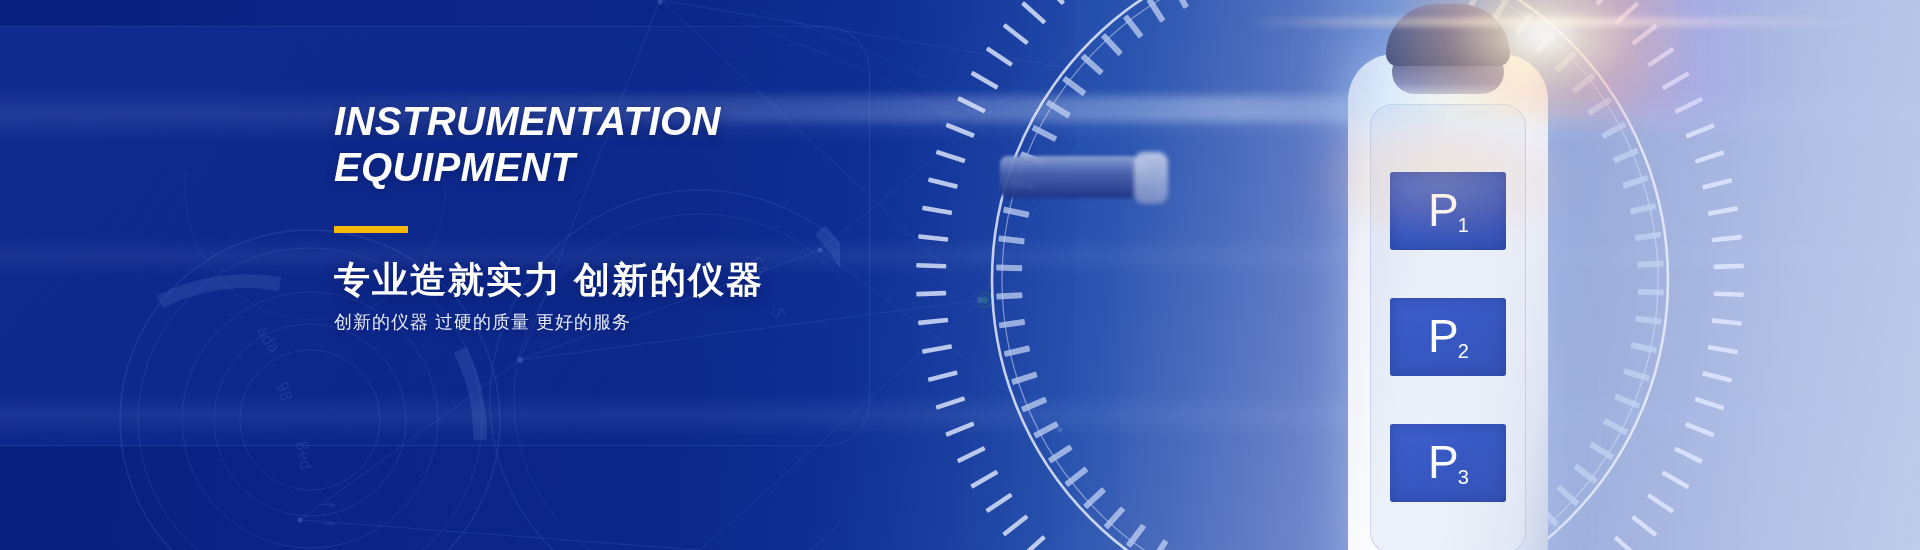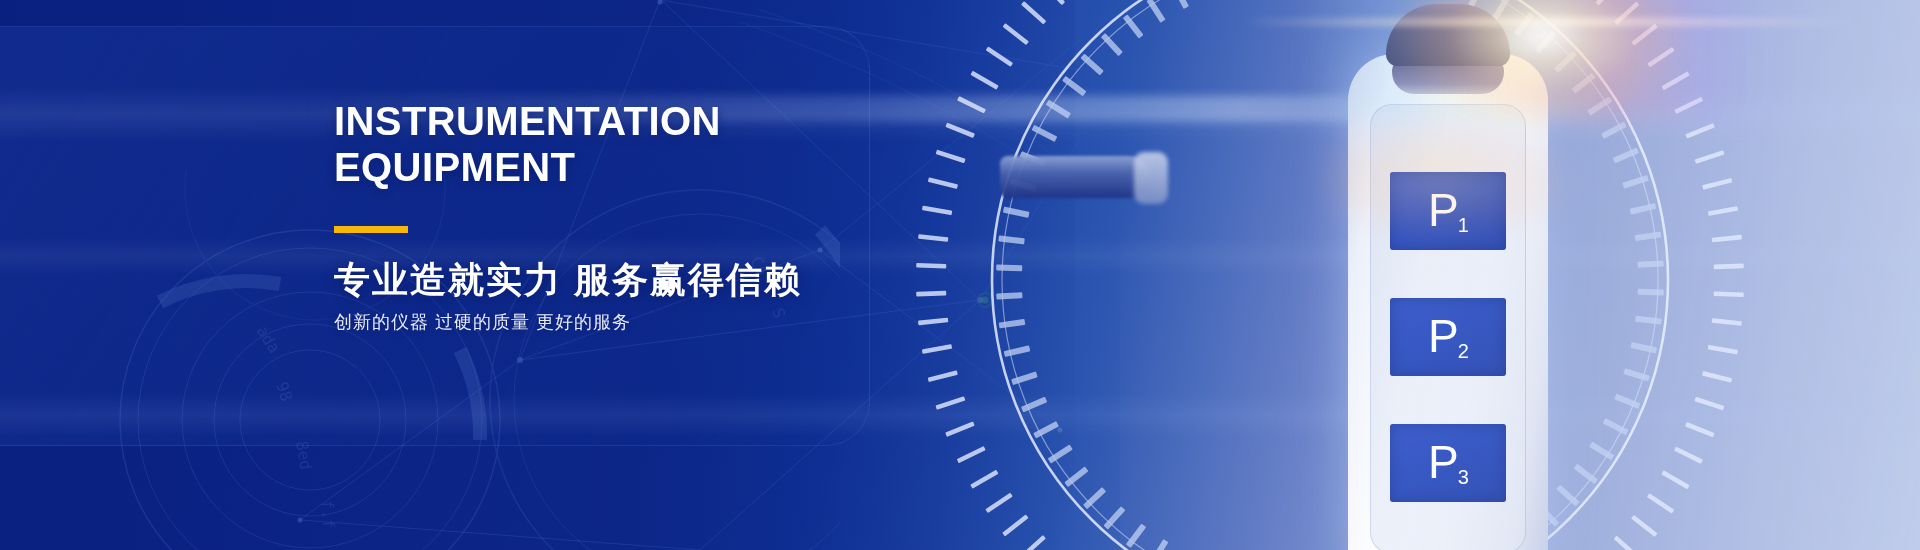--- a/index.html
+++ b/index.html
@@ -153,20 +153,21 @@
   
   .copy{position:absolute;left:334px;top:98px;width:760px;}
   .title-en{
     color:#ffffff;
     font-size:40px;
     font-weight:bold;
     line-height:46px;
     letter-spacing:.4px;
     text-shadow:0 2px 10px rgba(5,20,80,.45);
     margin:0;
+    font-style:italic;
   }
   .rule{
     margin-top:36px;
     width:74px;height:7px;
     background:#f7b80b;
   }
   .title-cn{
     margin-top:26px;
     color:#ffffff;
     font-size:36px;
@@ -781,17 +782,17 @@
   <div class="flare-rainbow"></div>
   <div class="flare-ray"></div>
   <div class="flare-core"></div>
 
   <div class="copy">
     <h1 class="title-en">
       <span>INSTRUMENTATION</span><br>
       <span>EQUIPMENT</span>
     </h1>
     <div class="rule"></div>
-    <div class="title-cn">专业造就实力  服务赢得信赖</div>
+    <div class="title-cn">专业造就实力  创新的仪器</div>
     <div class="sub-cn">创新的仪器  过硬的质量  更好的服务</div>
   </div>
 
 </div>
 
 </body></html>

